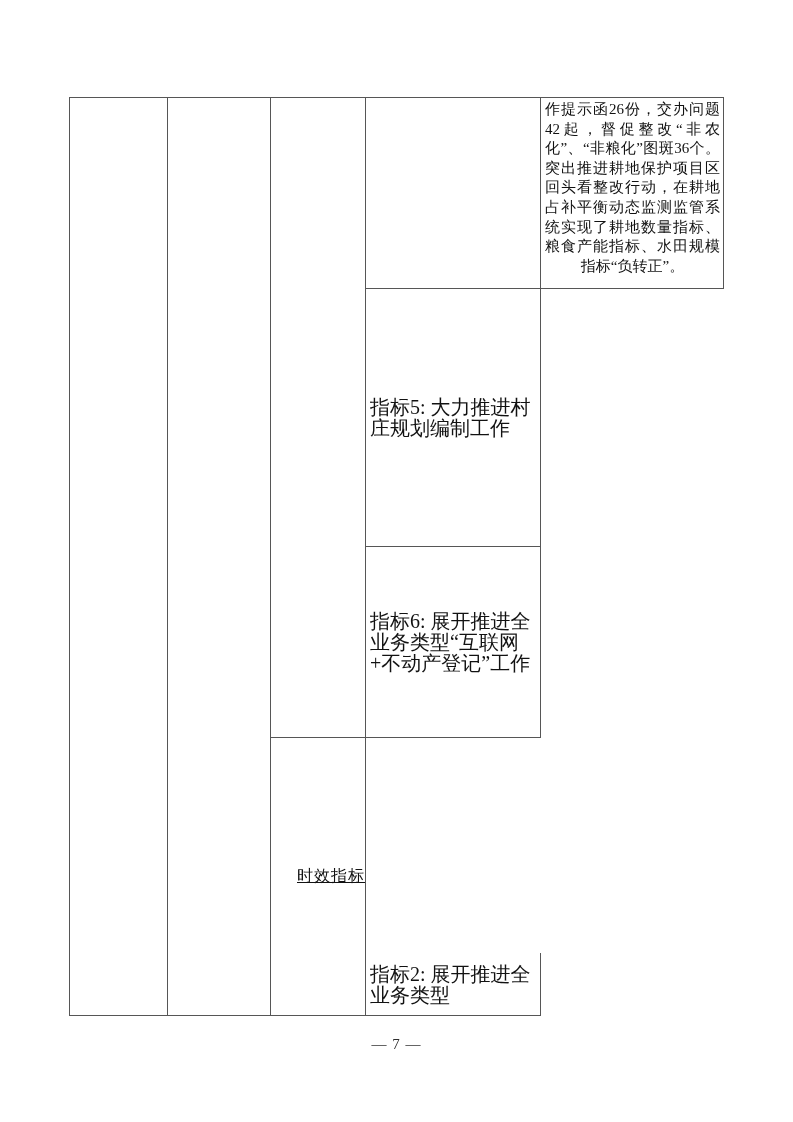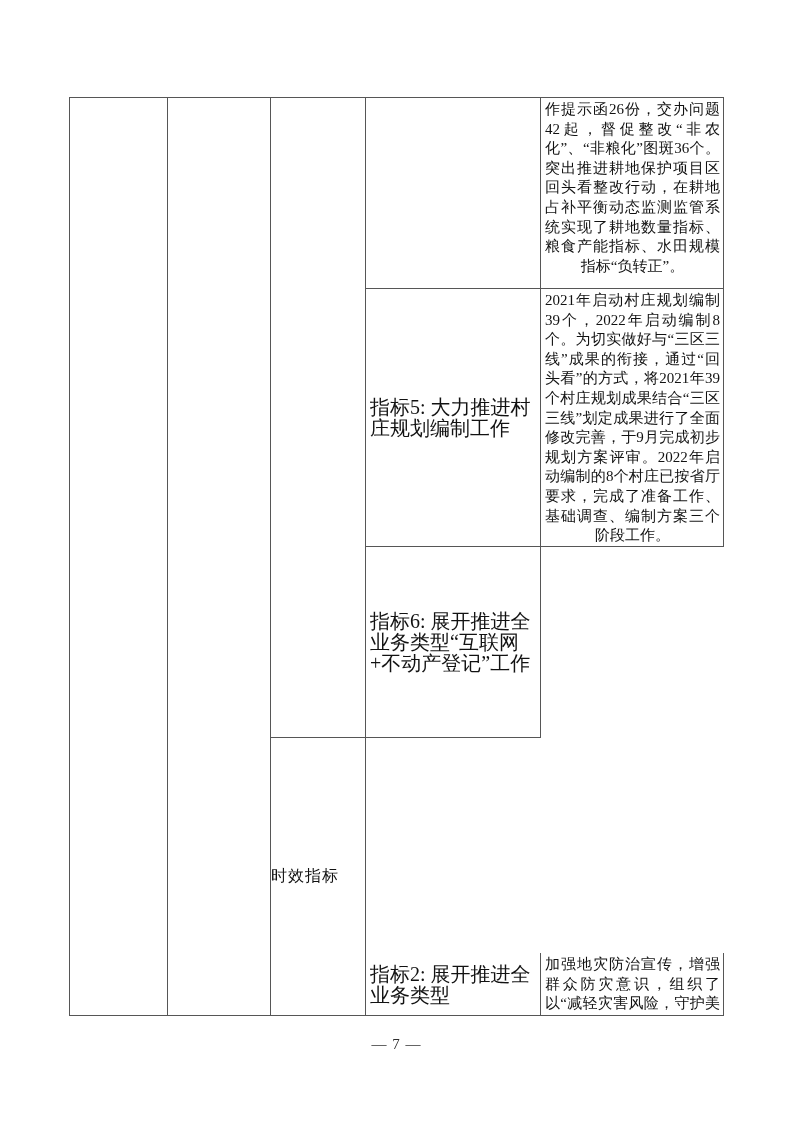--- a/index.html
+++ b/index.html
@@ -29,21 +29,21 @@
   }
   .cell{
     border-right:1px solid var(--line);
     border-bottom:1px solid var(--line);
     overflow:hidden;
   }
   
   .c1{grid-column:1;grid-row:1/6;}
   .c2{grid-column:2;grid-row:1/6;}
   .c3a{grid-column:3;grid-row:1/4;}
-  .c3b{grid-column:3;grid-row:4/6;display:flex;align-items:center;justify-content:flex-start;}
+  .c3b{grid-column:3;grid-row:4/6;display:flex;align-items:center;justify-content:flex-end;text-decoration:underline;}
   .col4{grid-column:4;display:flex;align-items:center;}
   .col5{grid-column:5;}
   .r1{grid-row:1;} .r2{grid-row:2;} .r3{grid-row:3;} .r4{grid-row:4;} .r5{grid-row:5;}
   .result-text{
     padding:2px 3px 0 4px;
     font-size:15px;
     line-height:19.6px;
     text-align:justify;
     text-align-last:center;
     text-justify:inter-character;
@@ -82,35 +82,29 @@
   <div class="cell c3a"></div>
 
   <div class="cell col4 r1"></div>
   <div class="cell col5 r1">
     <div class="result-text">作提示函26份，交办问题42起，督促整改“非农化”、“非粮化”图斑36个。突出推进耕地保护项目区回头看整改行动，在耕地占补平衡动态监测监管系统实现了耕地数量指标、粮食产能指标、水田规模指标“负转正”。</div>
   </div>
 
   <div class="cell col4 r2">
     <div class="indicator-text">指标5: 大力推进村庄规划编制工作</div>
   </div>
-  <div class="cell col5 r2">
-    <div class="result-text">2021年启动村庄规划编制39个，2022年启动编制8个。为切实做好与“三区三线”成果的衔接，通过“回头看”的方式，将2021年39个村庄规划成果结合“三区三线”划定成果进行了全面修改完善，于9月完成初步规划方案评审。2022年启动编制的8个村庄已按省厅要求，完成了准备工作、基础调查、编制方案三个阶段工作。</div>
-  </div>
 
   <div class="cell col4 r3">
     <div class="indicator-text">指标6: 展开推进全业务类型“互联网+不动产登记”工作</div>
   </div>
 
   <div class="cell c3b">
     <div class="section-label">时效指标</div>
   </div>
 
 
   <div class="cell col4 r5">
     <div class="indicator-text">指标2: 展开推进全业务类型</div>
   </div>
-  <div class="cell col5 r5">
-    <div class="result-text" style="text-align-last:justify">加强地灾防治宣传，增强群众防灾意识，组织了以“减轻灾害风险，守护美</div>
-  </div>
 
 </div>
 
 <div class="page-footer">— 7 —</div>
 
 </body></html>

